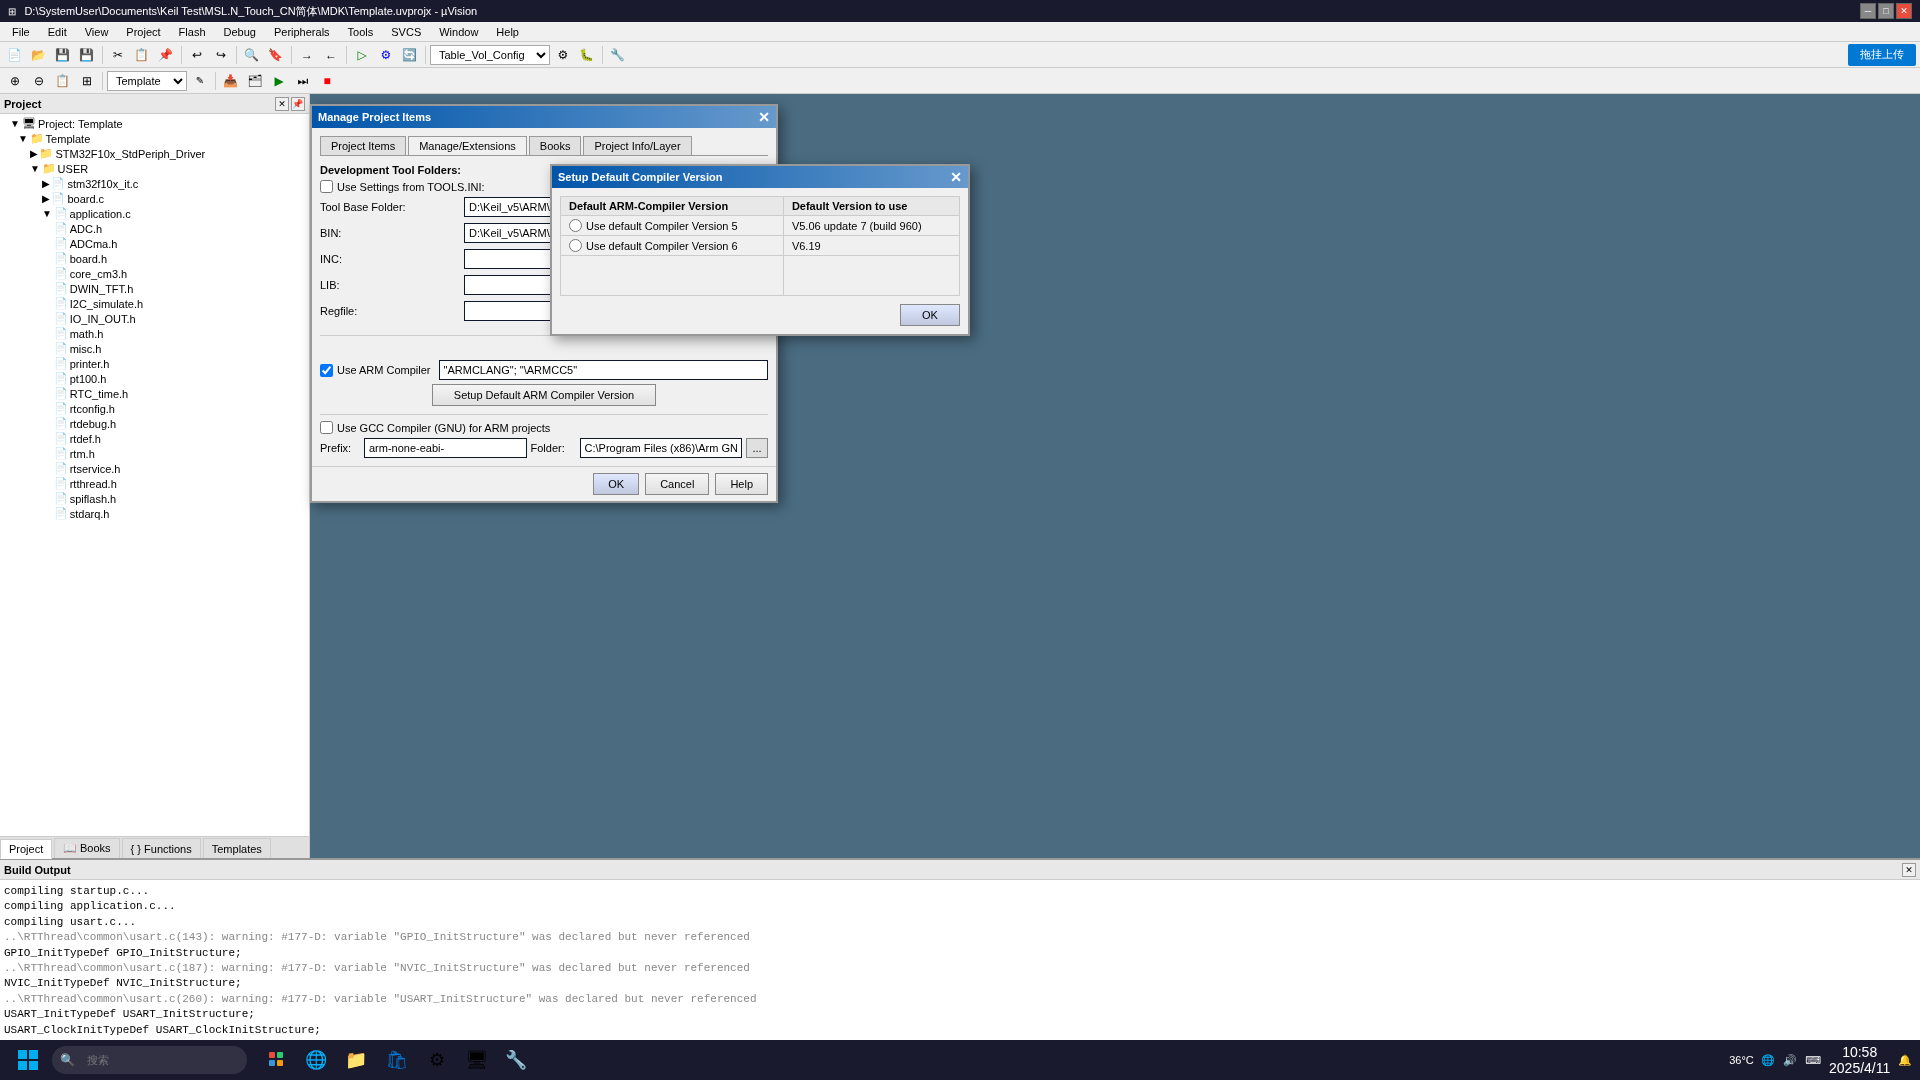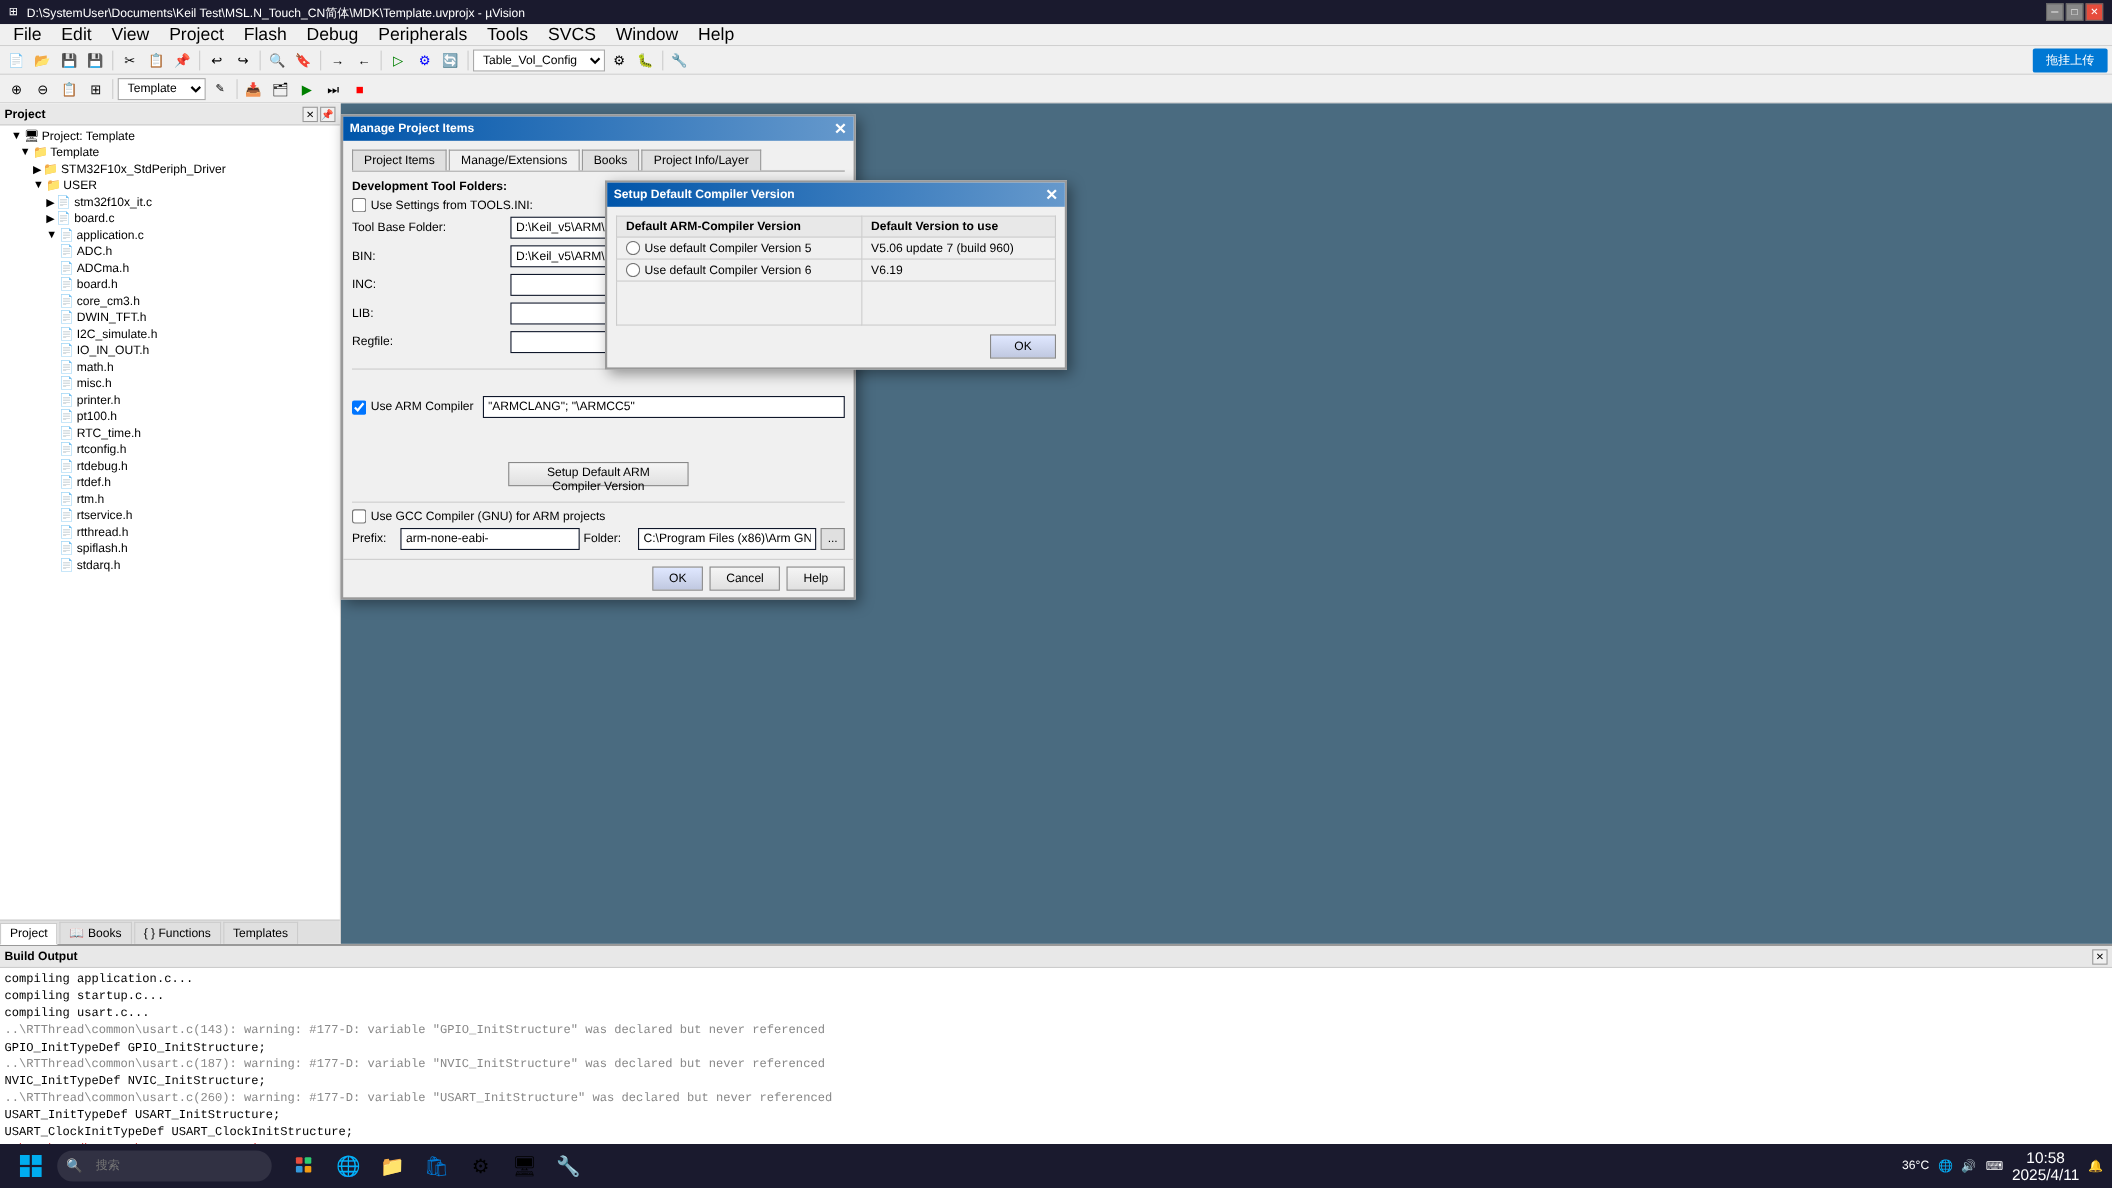--- a/index.html
+++ b/index.html
@@ -7,21 +7,21 @@
     
     
     .title-bar { background: #1a1a2e; color: #fff; height: 22px; display: flex; align-items: center; justify-content: space-between; padding: 0 8px; font-size: 11px; }
     .title-bar-left { display: flex; align-items: center; gap: 4px; }
     .title-bar-right { display: flex; gap: 2px; }
     .title-btn { width: 16px; height: 16px; border: 1px solid #666; background: #888; color: #fff; font-size: 9px; display: flex; align-items: center; justify-content: center; cursor: pointer; }
     .title-btn.close { background: #e74c3c; }
     
     
     .menu-bar { background: #f0f0f0; border-bottom: 1px solid #ccc; height: 20px; display: flex; align-items: center; padding: 0 4px; gap: 2px; }
-    .menu-item { padding: 2px 8px; cursor: pointer; font-size: 16px; }
+    .menu-item { padding: 2px 8px; cursor: pointer; font-size: 11px; }
     
     
     .toolbar { background: #f0f0f0; border-bottom: 1px solid #ccc; height: 26px; display: flex; align-items: center; padding: 0 4px; gap: 2px; }
     .toolbar-btn { width: 22px; height: 22px; border: 1px solid transparent; background: transparent; cursor: pointer; display: flex; align-items: center; justify-content: center; font-size: 12px; }
     .toolbar-sep { width: 1px; height: 18px; background: #ccc; margin: 0 2px; }
     .toolbar-dropdown { height: 20px; border: 1px solid #aaa; background: #fff; font-size: 11px; padding: 0 4px; min-width: 120px; }
     .cloud-btn { background: #0078d4; color: #fff; border: none; padding: 2px 12px; height: 22px; cursor: pointer; font-size: 11px; border-radius: 2px; margin-left: 8px; }
     
     
     .toolbar2 { background: #f0f0f0; border-bottom: 1px solid #ccc; height: 26px; display: flex; align-items: center; padding: 0 4px; gap: 2px; }
@@ -382,21 +382,21 @@
           </div>
         </div>
 
         <div style="margin-top:8px; border-top:1px solid #ccc; padding-top:24px;">
           <div class="checkbox-row">
             <input type="checkbox" checked="" style="">
             <span>Use ARM Compiler</span>
             <input class="form-input" type="text" style="flex: 1 1 0%; margin-left: 4px;" value="&quot;ARMCLANG&quot;; &quot;\ARMCC5&quot;">
           </div>
           <div style="text-align:center; margin-top:4px;">
-            <button class="btn" style="width:164px;margin-top:36px;">Setup Default ARM Compiler Version</button>
+            <button class="btn" style="width:224px;">Setup Default ARM Compiler Version</button>
           </div>
         </div>
 
         <div style="margin-top:8px; border-top:1px solid #ccc; padding-top:6px;">
           <div class="checkbox-row">
             <input type="checkbox" style="">
             <span>Use GCC Compiler (GNU) for ARM projects</span>
           </div>
           <div style="display:flex; gap:4px; margin-top:4px; align-items:center;">
             <span style="width:40px;">Prefix:</span>
@@ -460,22 +460,22 @@
 
   </div>
 </div>
 
 <div class="build-output">
   <div class="build-header">
     <span>Build Output</span>
     <button class="panel-header-btn">✕</button>
   </div>
   <div class="build-content" id="build-content">
-  <div>compiling application.c...</div>
-      <div>compiling startup.c...</div>
+  <div>compiling startup.c...</div>
+      <div>compiling application.c...</div>
       <div>compiling usart.c...</div>
       <div style="color: rgb(136, 136, 136);">..\RTThread\common\usart.c(143): warning:  #177-D: variable "GPIO_InitStructure" was declared but never referenced</div>
       <div>    GPIO_InitTypeDef GPIO_InitStructure;</div>
       <div style="color: rgb(136, 136, 136);">..\RTThread\common\usart.c(187): warning:  #177-D: variable "NVIC_InitStructure" was declared but never referenced</div>
       <div>    NVIC_InitTypeDef NVIC_InitStructure;</div>
       <div style="color: rgb(136, 136, 136);">..\RTThread\common\usart.c(260): warning:  #177-D: variable "USART_InitStructure" was declared but never referenced</div>
       <div>    USART_InitTypeDef USART_InitStructure;</div>
       <div>    USART_ClockInitTypeDef USART_ClockInitStructure;</div>
       <div style="color: rgb(204, 0, 0);">..\RTThread\common\usart.c: 4 warnings, 0 errors</div>
     </div>

